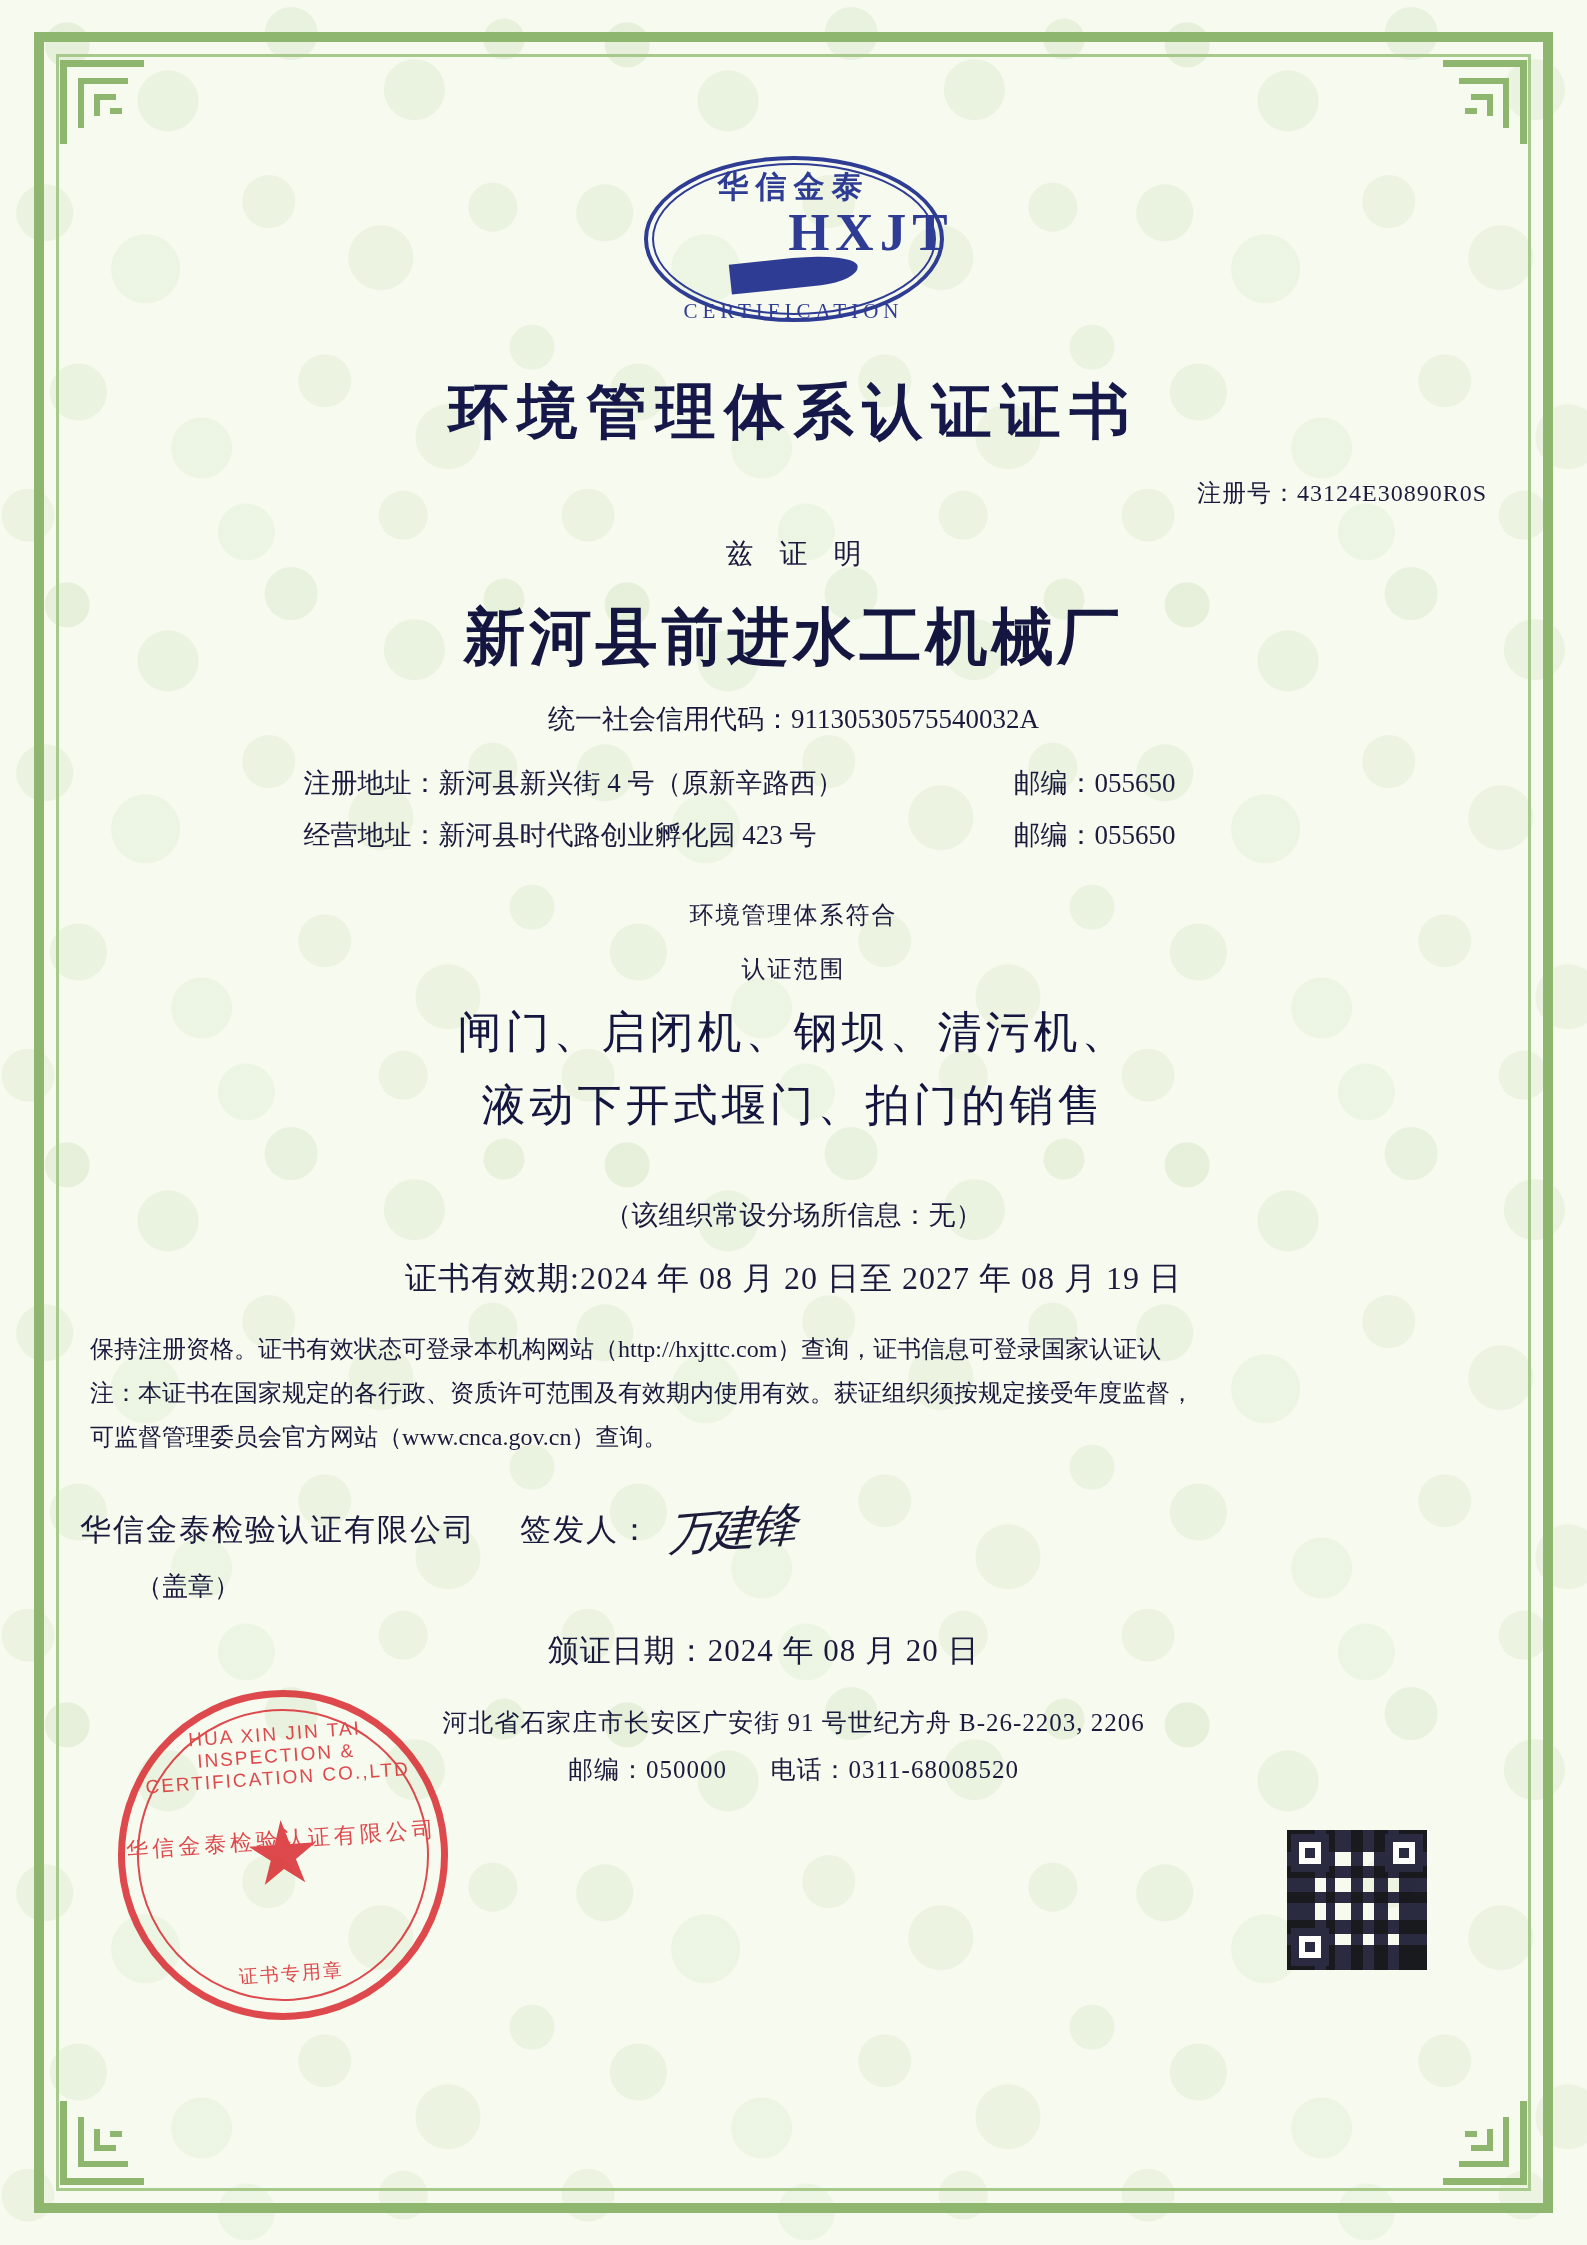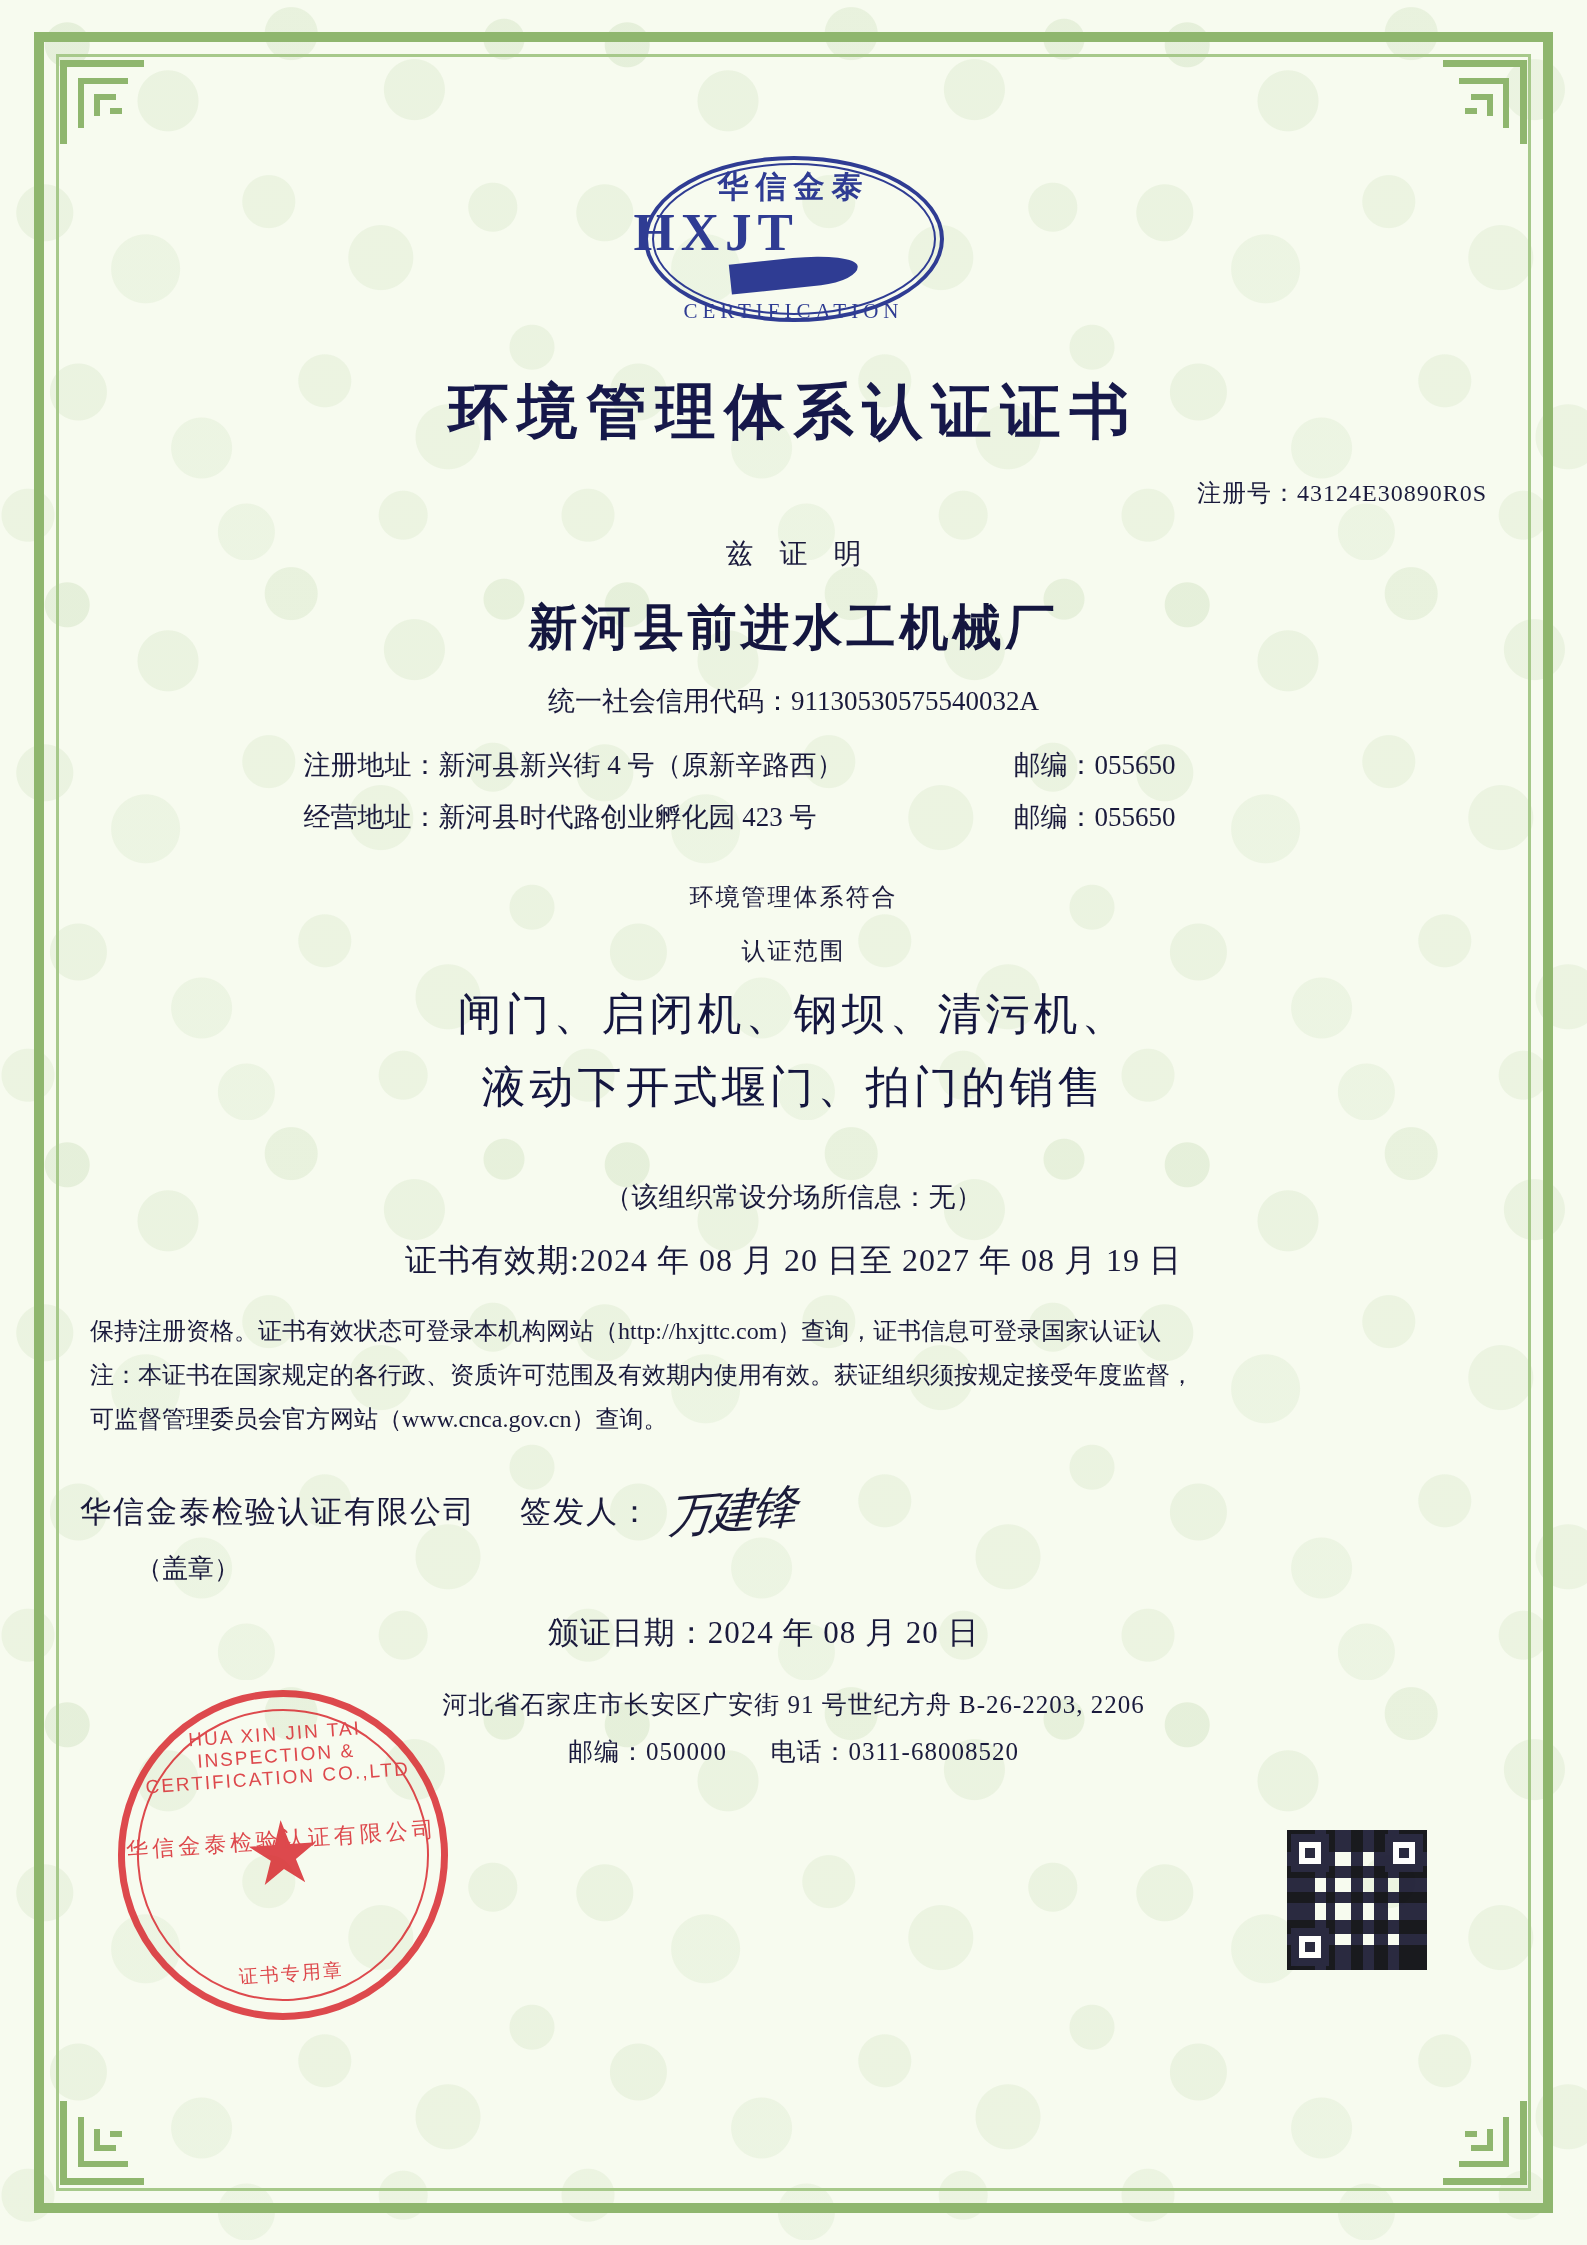--- a/index.html
+++ b/index.html
@@ -134,21 +134,21 @@
     text-align: center;
   }
   .logo-main {
     position: absolute;
     top: 52px; left: 0; right: 0;
     font-family: "Liberation Serif", serif;
     font-weight: bold;
     font-size: 53px;
     letter-spacing: 6px;
     color: #2f3c93;
-    text-align: left;
+    text-align: right;
   }
   .logo-swoosh {
     position: absolute;
     left: 96px; top: 108px;
     width: 128px; height: 30px;
     background: #2f3c93;
     border-radius: 0 100% 60% 40% / 0 100% 100% 0;
     transform: rotate(-6deg);
   }
   .logo-sub {
@@ -180,21 +180,21 @@
 
   .zheng-ming {
     margin-top: 26px;
     font-size: 28px;
     letter-spacing: 26px;
     padding-left: 26px;
   }
 
   .company {
     margin-top: 22px;
-    font-size: 49px;
+    font-size: 62px;
     font-weight: bold;
     letter-spacing: 4px;
     color: #14163f;
   }
 
   .credit-code {
     margin-top: 22px;
     font-size: 27px;
   }
 

